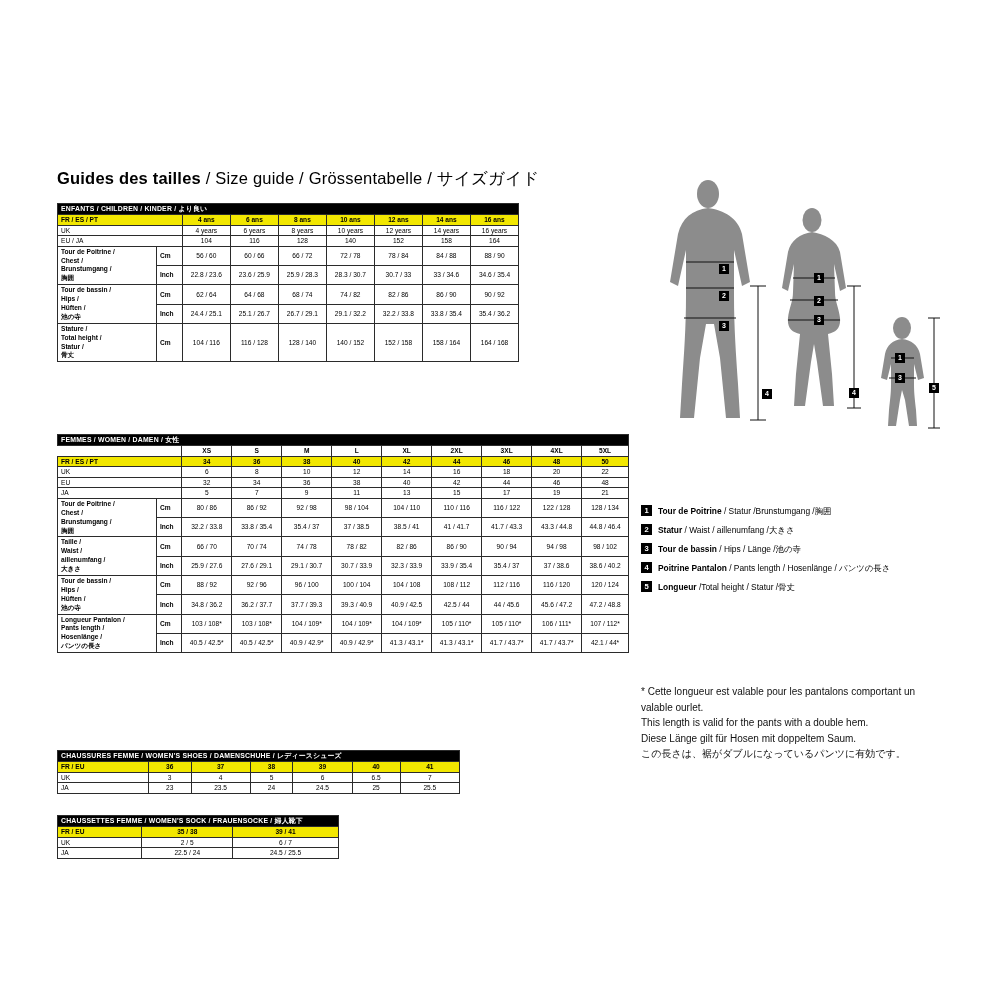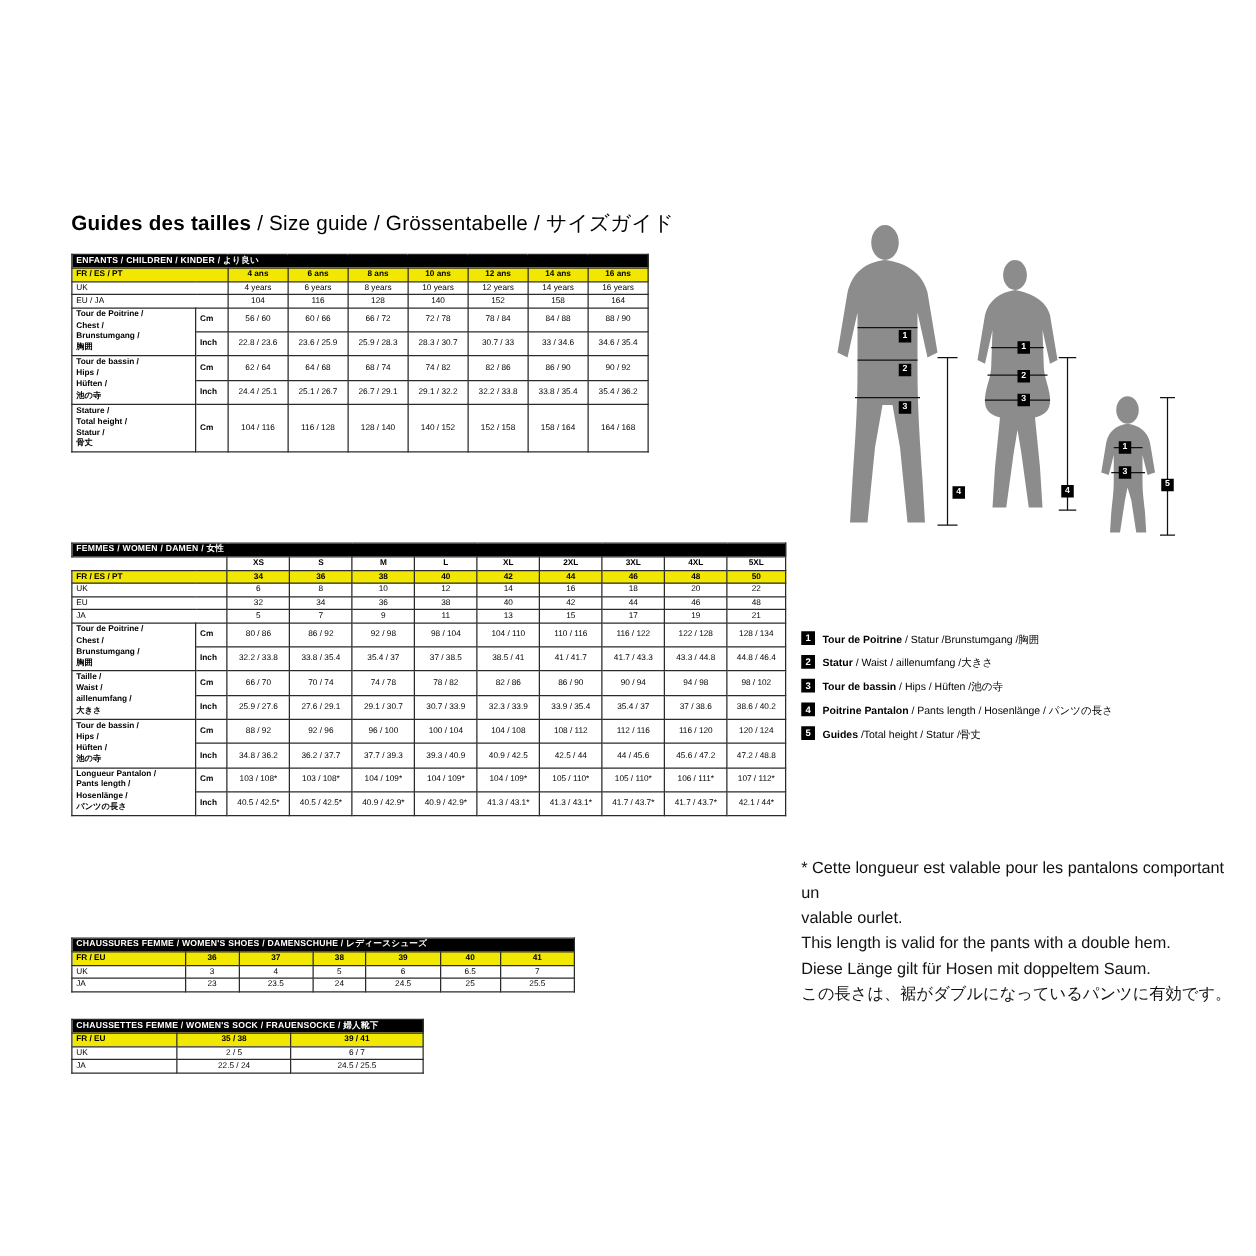--- a/index.html
+++ b/index.html
@@ -23,21 +23,21 @@
   .sizehdr td{text-align:center;font-weight:bold;}
 
   
   .fig{position:absolute;}
   .legend{position:absolute;font-size:8.4px;line-height:1.6;}
   .legend .num{display:inline-block;width:11px;height:11px;background:#000;color:#fff;text-align:center;
     font-size:7.6px;line-height:11px;font-weight:bold;margin-right:6px;vertical-align:1px;}
   .legend .strong{font-weight:bold;margin-top:27px;}
   .legend div{margin-bottom:5.5px;white-space:nowrap;}
 
-  .note{position:absolute;left:641px;top:684px;font-size:13px;line-height:1.55;color:#111;}
+  .note{position:absolute;left:641px;top:684px;font-size:10px;line-height:1.55;color:#111;}
 
   .badge{position:absolute;background:#000;color:#fff;font-size:7px;font-weight:bold;
     width:10px;height:10px;line-height:10px;text-align:center;}
 </style>
 </head>
 <body>
 
 <div class="page">
 
   <div class="title">
@@ -422,23 +422,23 @@
   <div class="badge" style="left:814px;top:315px">3</div>
   <div class="badge" style="left:849px;top:388px">4</div>
 
   <div class="badge" style="left:895px;top:353px">1</div>
   <div class="badge" style="left:895px;top:373px">3</div>
   <div class="badge" style="left:929px;top:383px">5</div>
 
   <div class="legend" style="left:641px;top:505px;" id="legend">
       <div><span class="num">1</span><span class="strong">Tour de Poitrine</span><span> / Statur /Brunstumgang /胸囲</span></div>
       <div><span class="num">2</span><span class="strong">Statur</span><span> / Waist / aillenumfang /大きさ</span></div>
-      <div><span class="num">3</span><span class="strong">Tour de bassin</span><span> / Hips / Hüften /池の寺</span></div>
+      <div><span class="num">3</span><span class="strong">Tour de bassin</span><span> / Hips / Länge /池の寺</span></div>
       <div><span class="num">4</span><span class="strong">Poitrine Pantalon</span><span> / Pants length / Hosenlänge / パンツの長さ</span></div>
-      <div><span class="num">5</span><span class="strong">Guides</span><span> /Total height / Statur /骨丈</span></div>
+      <div><span class="num">5</span><span class="strong">Longueur</span><span> /Total height / Statur /骨丈</span></div>
     </div>
 
   <div class="note">
     <div>* Cette longueur est valable pour les pantalons comportant un</div>
     <div>valable ourlet.</div>
     <div>This length is valid for the pants with a double hem.</div>
     <div>Diese Länge gilt für Hosen mit doppeltem Saum.</div>
     <div>この長さは、裾がダブルになっているパンツに有効です。</div>
   </div>
 

